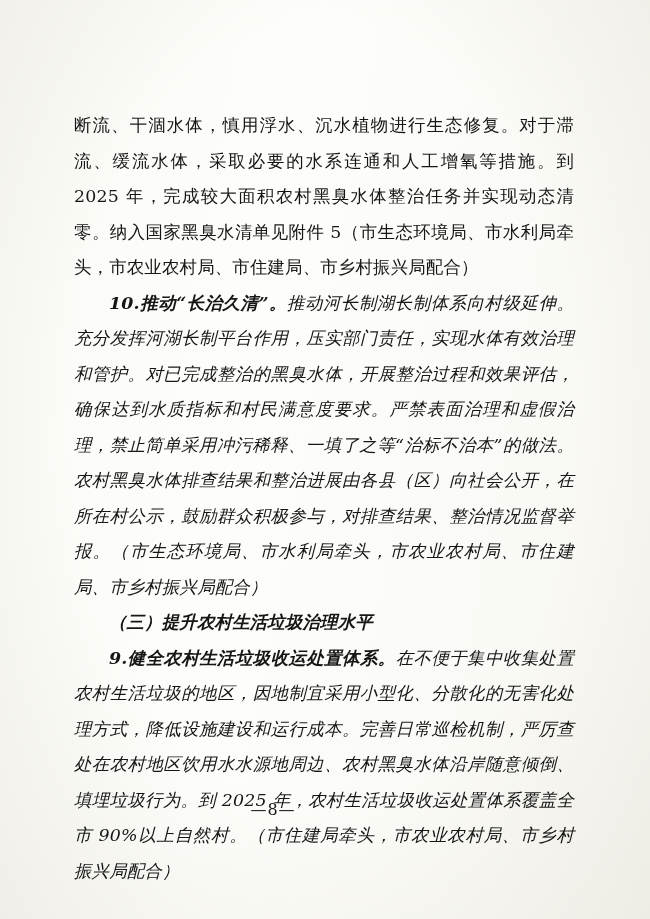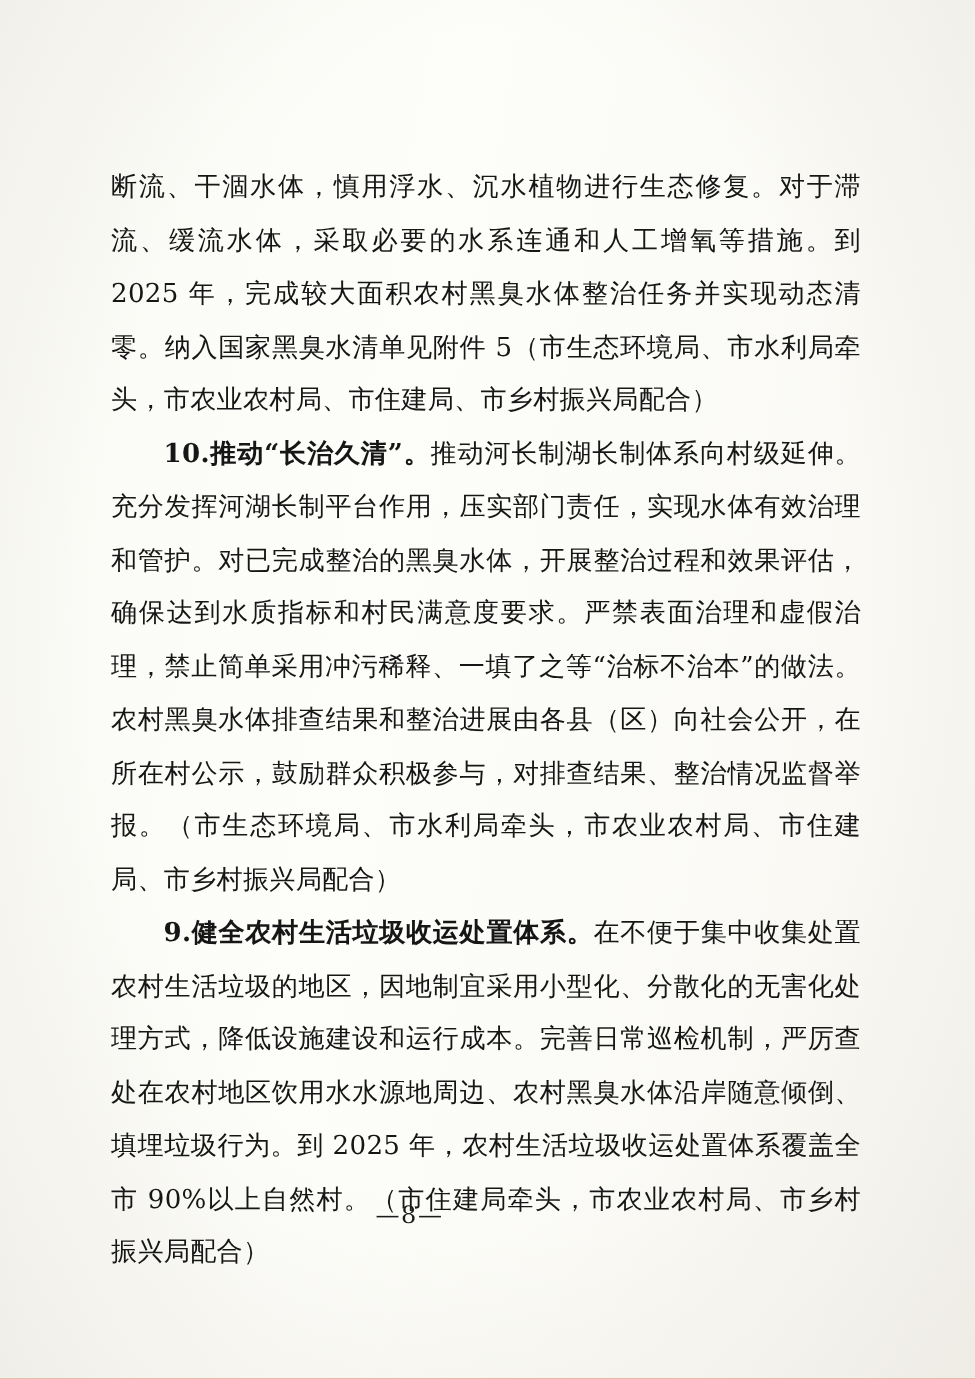--- a/index.html
+++ b/index.html
@@ -10,21 +10,21 @@
     width: 650px;
     height: 919px;
     background: #ffffff;
     font-family: "DejaVu Serif", "Liberation Serif", serif;
     overflow: hidden;
   }
   .page {
     position: relative;
     width: 650px;
     height: 919px;
-    background: #c2410c;
+    background: #3b82f6;
     box-sizing: border-box;
   }
   
   .scan-tint {
     position: absolute;
     inset: 0;
     background:
       radial-gradient(ellipse at 50% 45%, rgba(255,255,255,0) 55%, rgba(225,222,212,0.45) 100%),
       linear-gradient(100deg, rgba(250,250,246,1) 0%, rgba(253,253,250,1) 40%, rgba(248,247,242,1) 100%);
     pointer-events: none;
@@ -43,20 +43,21 @@
     text-align: justify;
     text-justify: inter-character;
     letter-spacing: 0.2px;
     font-family: "DejaVu Serif", "Liberation Serif", serif;
   }
   .indent2 {
     text-indent: 35px;
   }
   .para-gap {
     margin-top: 0px;
+    font-style: italic;
   }
   .heading {
     font-weight: bold;
     text-indent: 35px;
   }
   .bold {
     font-weight: bold;
   }
   .pagenum {
     position: absolute;
@@ -77,20 +78,21 @@
 
 <div class="page">
   <div class="scan-tint"></div>
 
   <div class="content">
 
     <p class="body">断流、干涸水体，慎用浮水、沉水植物进行生态修复。对于滞流、缓流水体，采取必要的水系连通和人工增氧等措施。到 2025 年，完成较大面积农村黑臭水体整治任务并实现动态清零。纳入国家黑臭水清单见附件 5（市生态环境局、市水利局牵头，市农业农村局、市住建局、市乡村振兴局配合）</p>
 
     <p class="indent2 para-gap"><span class="bold">10.推动“长治久清”。</span>推动河长制湖长制体系向村级延伸。充分发挥河湖长制平台作用，压实部门责任，实现水体有效治理和管护。对已完成整治的黑臭水体，开展整治过程和效果评估，确保达到水质指标和村民满意度要求。严禁表面治理和虚假治理，禁止简单采用冲污稀释、一填了之等“治标不治本”的做法。农村黑臭水体排查结果和整治进展由各县（区）向社会公开，在所在村公示，鼓励群众积极参与，对排查结果、整治情况监督举报。（市生态环境局、市水利局牵头，市农业农村局、市住建局、市乡村振兴局配合）</p>
 
+    <p class="heading para-gap">（三）提升农村生活垃圾治理水平</p>
 
     <p class="indent2 para-gap"><span class="bold">9.健全农村生活垃圾收运处置体系。</span>在不便于集中收集处置农村生活垃圾的地区，因地制宜采用小型化、分散化的无害化处理方式，降低设施建设和运行成本。完善日常巡检机制，严厉查处在农村地区饮用水水源地周边、农村黑臭水体沿岸随意倾倒、填埋垃圾行为。到 2025 年，农村生活垃圾收运处置体系覆盖全市 90%以上自然村。（市住建局牵头，市农业农村局、市乡村振兴局配合）</p>
 
   </div>
 
   <div class="pagenum">
     <span>—8—</span>
   </div>
 </div>
 

